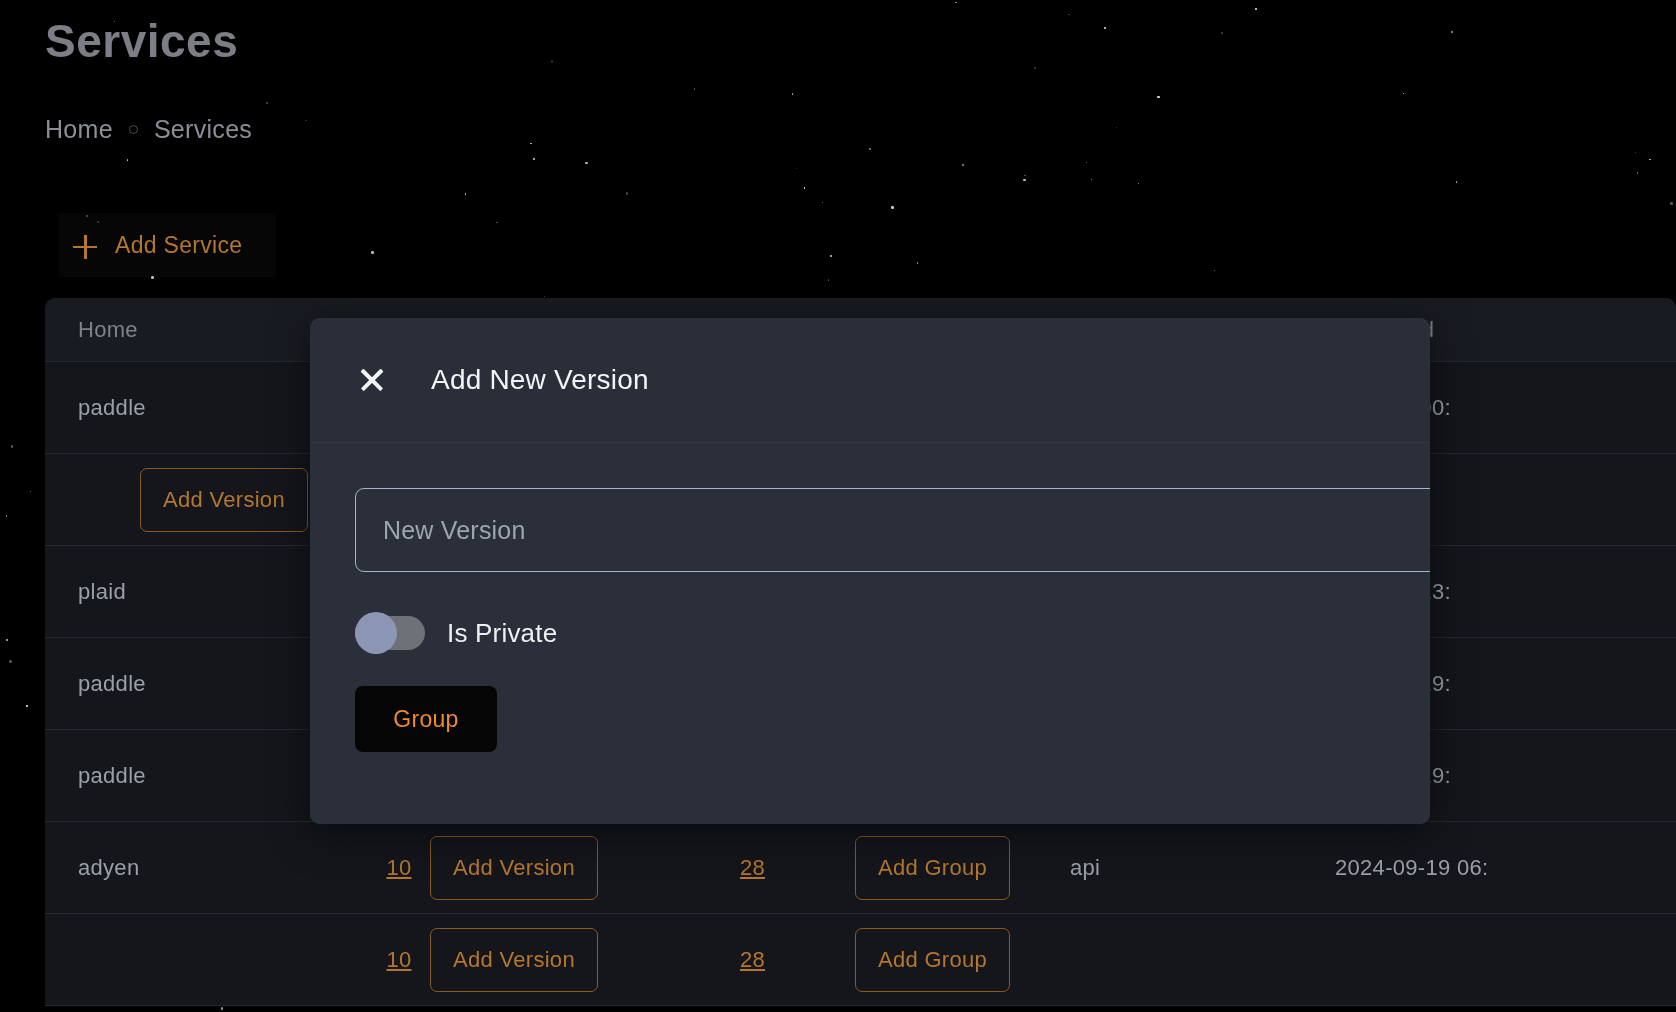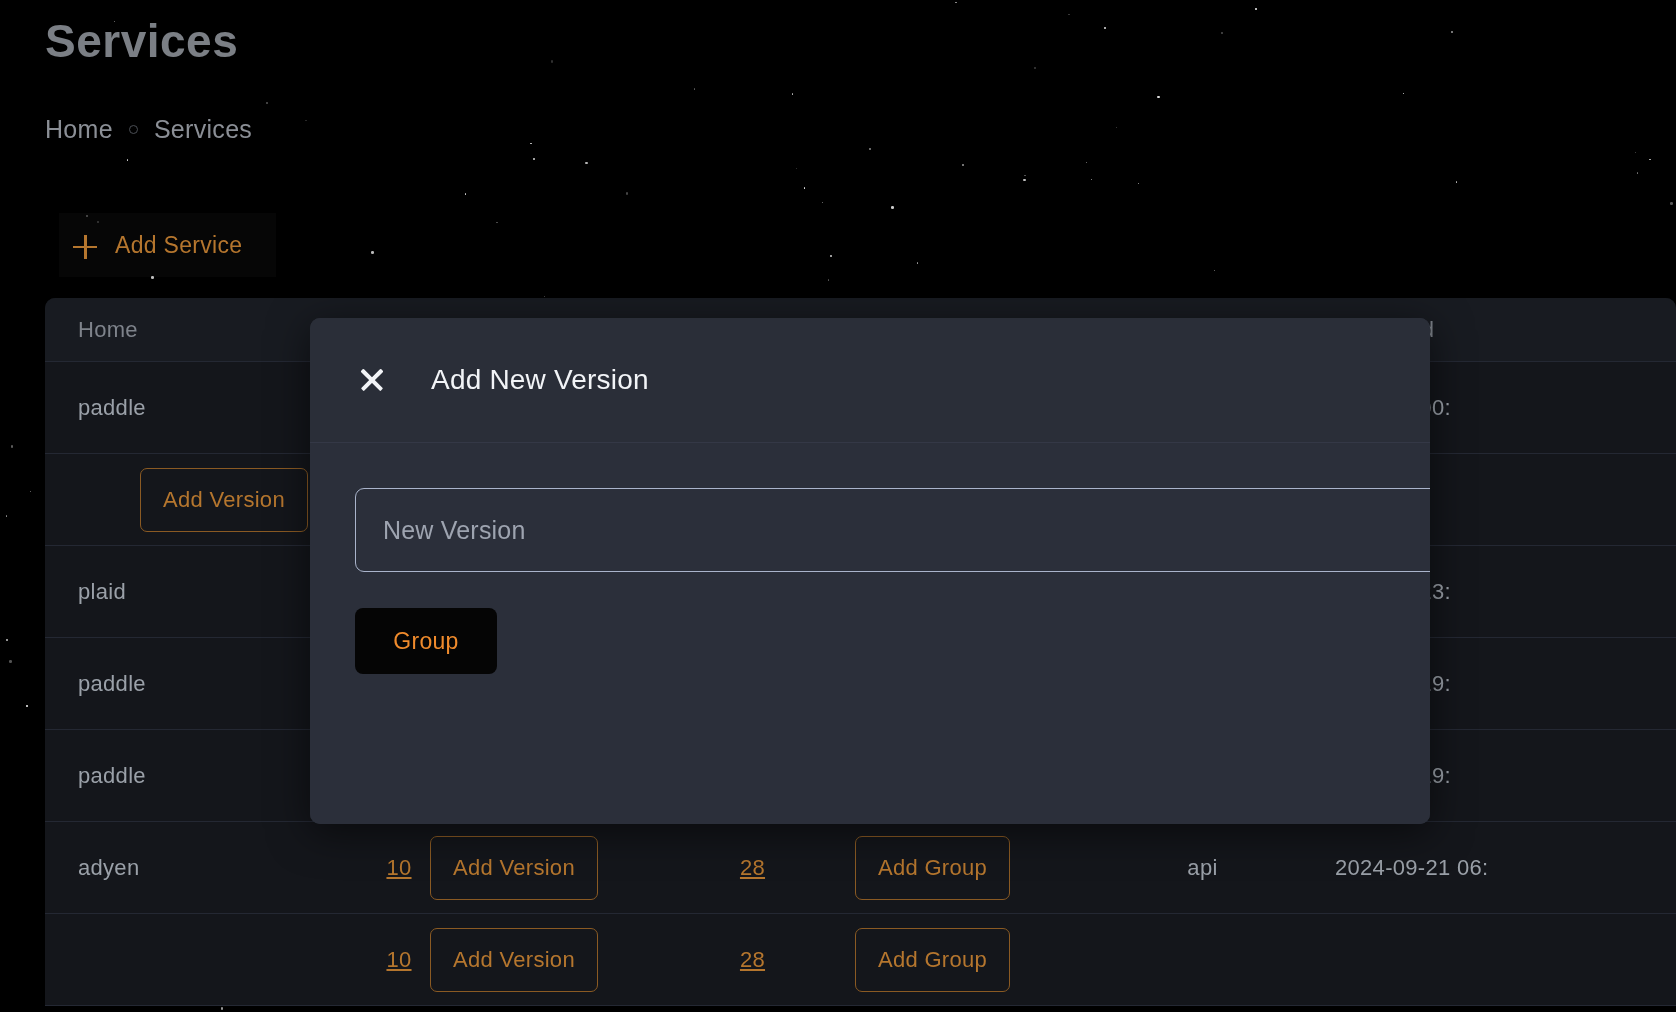--- a/index.html
+++ b/index.html
@@ -142,21 +142,21 @@
     color: #9aa0a8;
     letter-spacing: 0.3px;
     white-space: nowrap;
     overflow: hidden;
   }
   .c-name    { width: 290px; flex: 0 0 290px; }
   .c-vcount  { width: 62px;  flex: 0 0 62px; text-align: center; }
   .c-vbtn    { width: 220px; flex: 0 0 220px; }
   .c-gcount  { width: 205px; flex: 0 0 205px; text-align: center; }
   .c-gbtn    { width: 215px; flex: 0 0 215px; }
-  .c-type    { width: 265px; flex: 0 0 265px; text-align: center; }
+  .c-type    { width: 265px; flex: 0 0 265px; }
   .c-date    { flex: 1 1 auto; }
 
   .count-link {
     color: #b5762e;
     text-decoration: underline;
     font-size: 22px;
     cursor: pointer;
   }
   .ghost-btn {
     display: inline-flex;
@@ -546,21 +546,21 @@
           <div class="cell c-type"></div>
           <div class="cell c-date">4-09-19 19:</div>
         </div>
         <div class="trow">
           <div class="cell c-name">adyen</div>
           <div class="cell c-vcount"><span class="count-link">10</span></div>
           <div class="cell c-vbtn"><button class="ghost-btn">Add Version</button></div>
           <div class="cell c-gcount"><span class="count-link">28</span></div>
           <div class="cell c-gbtn"><button class="ghost-btn">Add Group</button></div>
           <div class="cell c-type">api</div>
-          <div class="cell c-date">2024-09-21 06:</div>
+          <div class="cell c-date">2024-09-19 06:</div>
         </div>
         <div class="trow">
           <div class="cell c-name"></div>
           <div class="cell c-vcount"><span class="count-link">10</span></div>
           <div class="cell c-vbtn"><button class="ghost-btn">Add Version</button></div>
           <div class="cell c-gcount"><span class="count-link">28</span></div>
           <div class="cell c-gbtn"><button class="ghost-btn">Add Group</button></div>
           <div class="cell c-type"></div>
           <div class="cell c-date"></div>
         </div>
@@ -568,18 +568,24 @@
   </div>
 
   <div class="modal">
     <div class="modal-header">
       <button class="modal-close"></button>
       <div class="modal-title">Add New Version</div>
     </div>
     <div class="modal-body">
       <input class="version-input" type="text" placeholder="New Version" style="">
 
+      <div class="toggle-row">
+        <button class="toggle">
+          <span class="knob"></span>
+        </button>
+        <span class="toggle-label">Is Private</span>
+      </div>
 
       <button class="submit-btn">Group</button>
     </div>
   </div>
 
 </div>
 
 </body></html>

